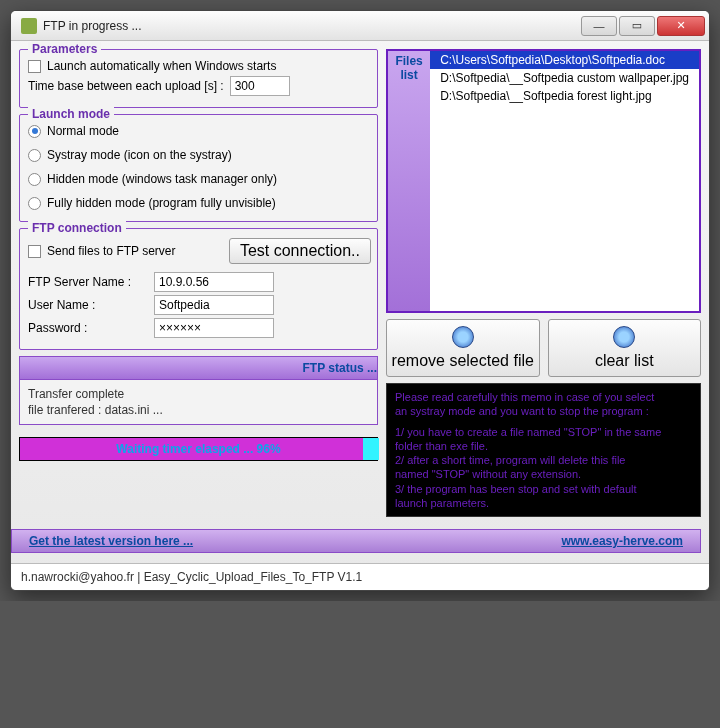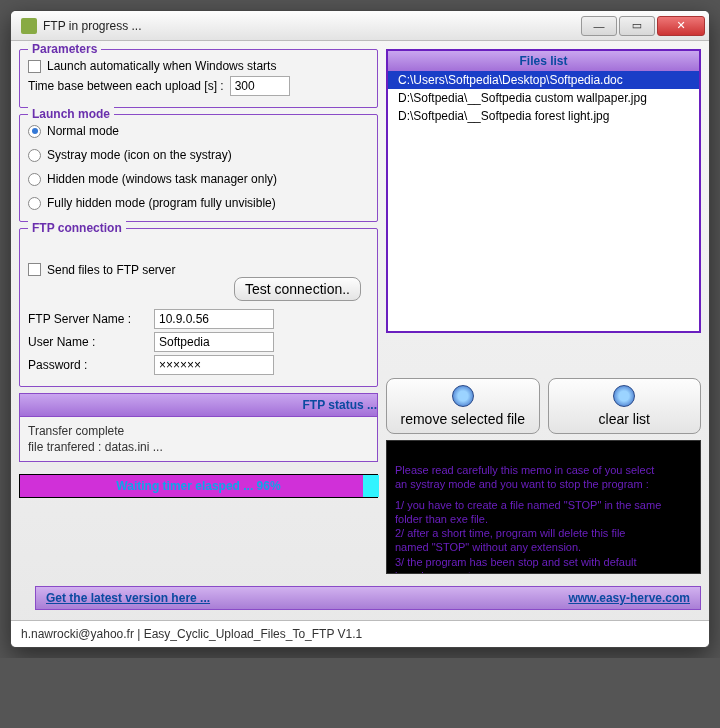--- a/index.html
+++ b/index.html
@@ -48,21 +48,21 @@
     display: flex;
     padding: 8px;
     gap: 8px;
   }
   .left-col { flex: 1; display:flex; flex-direction:column; gap:6px; }
   .right-col { width: 315px; display:flex; flex-direction:column; gap:6px; }
 
   .gbox {
     border: 1px solid #8a4bc7;
     border-radius: 2px;
-    padding: 6px 16px 8px 8px;
+    padding: 6px 6px 8px 8px;
     position: relative;
     background: #f3f3f3;
   }
   .gbox > .legend {
     position: absolute;
     top: -8px; left: 8px;
     background: #f3f3f3;
     padding: 0 4px;
     color: #6a2fad;
     font-weight: bold;
@@ -70,68 +70,67 @@
 
   .row { display:flex; align-items:center; gap:6px; margin: 3px 0; }
   .chk { width:13px; height:13px; border:1px solid #888; background:#fff; }
   .radio { width:13px; height:13px; border-radius:50%; border:1px solid #888; background:#fff; display:inline-flex; align-items:center; justify-content:center;}
   .radio.sel::after { content:""; width:6px; height:6px; border-radius:50%; background:#3478d6; }
   .tin {
     border:1px solid #aaa; background:#fff; height:20px; padding:2px 4px;
     font-family: inherit; font-size:12px;
   }
   .btn {
-    border:1px solid #999; border-radius:8px;
+    border:1px solid #999; border-radius:3px;
     background: linear-gradient(#fdfdfd,#e4e4e4);
-    padding: 3px 10px; font-family:inherit; font-size:14px;
+    padding: 3px 10px; font-family:inherit; font-size:16px;
     cursor:pointer;
-    margin-top:39px;
   }
   .pwide { width:120px; }
 
   .status-head {
     text-align:right; font-weight:bold; color:#0b4aa0;
     padding:4px 0;
     background: linear-gradient(#c9a6ef,#a370d8);
     border-bottom:1px solid #8a4bc7;
   }
   .status-box { border:1px solid #8a4bc7; background:#f3f3f3; }
   .status-body { padding:6px 8px; font-size:12px; color:#333; line-height:1.35;}
 
   .progress-wrap { height:24px; background:#222; position:relative; border:1px solid #000; margin-top:6px;}
   .progress-fill { height:100%; background:#d030d8; width:96%; }
   .progress-cyan { position:absolute; left:96%; top:0; bottom:0; width:16px; background:#31f3ff;}
   .progress-label { position:absolute; inset:0; display:flex; align-items:center; justify-content:center; font-weight:bold; color:#0ea5e9;}
 
-  .files-panel { border:2px solid #6a1fbf; background:#fff; display:flex; flex-direction:column; }
+  .files-panel { border:2px solid #6a1fbf; background:#fff; display:flex; flex-direction:row; }
   .files-head { text-align:center; font-weight:bold; color:#0b4aa0; background: linear-gradient(#c9a6ef,#a370d8); padding:3px 0;}
   .file-item { padding:2px 10px; white-space:nowrap; overflow:hidden; }
   .file-item.sel { background:#1a3ec7; color:#fff; }
   .files-body { flex:1; min-height:260px; }
 
   .icon-btn { flex:1; display:flex; flex-direction:column; align-items:center; gap:4px; padding:6px 4px; }
   .spool {
     width:22px; height:22px; border-radius:50%;
     background: radial-gradient(circle,#9bd3ff 35%,#3a6cc5 90%);
     border:1px solid #2a4a88;
   }
   .btn-row { display:flex; gap:8px; }
 
   .memo {
     background:#000; color:#6a1fbf; font-size:11px;
-    padding:22px 8px; height:134px; border:1px solid #333;
+    padding:6px 8px; height:134px; border:1px solid #333;
     line-height:1.3; overflow:hidden;
   }
 
   .link-bar {
-    margin: 4px 8px 0 24px;
+    margin: 4px 8px 0 0;
     background: linear-gradient(#d1b1ef,#a97ed6);
     border:1px solid #8a4bc7;
     display:flex; justify-content:space-between;
-    padding:4px 10px;
+    padding:4px 17px;
   }
   .link-bar a { color:#0b4aa0; font-weight:bold; text-decoration:underline; }
 
   .statusbar {
     border-top:1px solid #bbb;
     padding:6px 10px;
     background:#fff;
     color:#333;
     margin-top:10px;
   }

